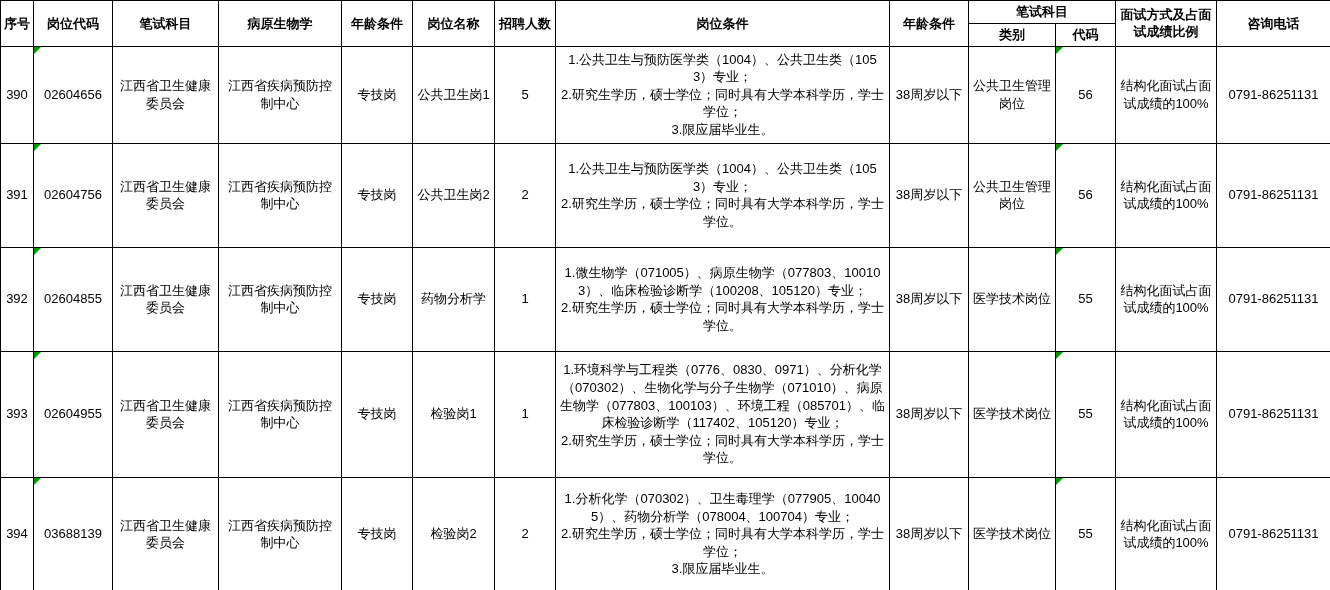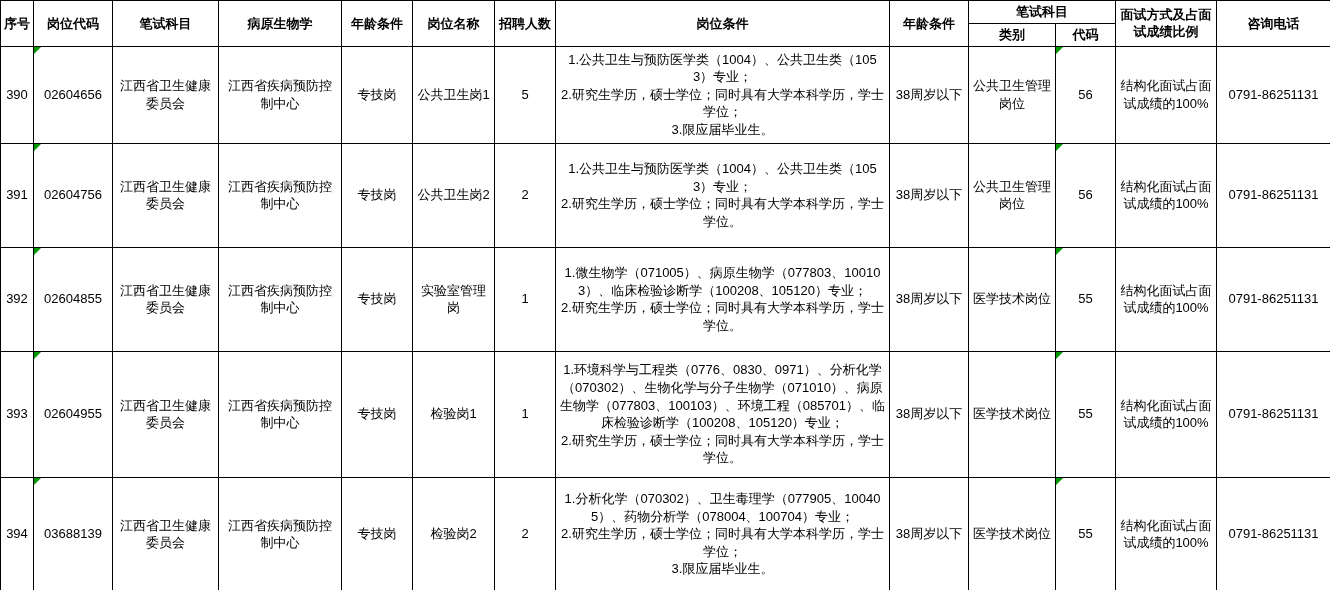--- a/index.html
+++ b/index.html
@@ -121,39 +121,39 @@
       <td><span class="tri"></span><span>56</span></td>
       <td>结构化面试占面试成绩的100%</td>
       <td>0791-86251131</td>
     </tr>
     <tr class="r2">
       <td>392</td>
       <td><span class="tri"></span><span>02604855</span></td>
       <td>江西省卫生健康委员会</td>
       <td>江西省疾病预防控制中心</td>
       <td>专技岗</td>
-      <td>实验室管理岗</td>
+      <td>药物分析学</td>
       <td>1</td>
       <td class="conditions">1.微生物学（071005）、病原生物学（077803、100103）、临床检验诊断学（100208、105120）专业；
 2.研究生学历，硕士学位；同时具有大学本科学历，学士学位。</td>
       <td>38周岁以下</td>
       <td>医学技术岗位</td>
       <td><span class="tri"></span><span>55</span></td>
       <td>结构化面试占面试成绩的100%</td>
       <td>0791-86251131</td>
     </tr>
     <tr class="r3">
       <td>393</td>
       <td><span class="tri"></span><span>02604955</span></td>
       <td>江西省卫生健康委员会</td>
       <td>江西省疾病预防控制中心</td>
       <td>专技岗</td>
       <td>检验岗1</td>
       <td>1</td>
-      <td class="conditions">1.环境科学与工程类（0776、0830、0971）、分析化学（070302）、生物化学与分子生物学（071010）、病原生物学（077803、100103）、环境工程（085701）、临床检验诊断学（100208、105120）专业；
+      <td class="conditions">1.环境科学与工程类（0776、0830、0971）、分析化学（070302）、生物化学与分子生物学（071010）、病原生物学（077803、100103）、环境工程（085701）、临床检验诊断学（117402、105120）专业；
 2.研究生学历，硕士学位；同时具有大学本科学历，学士学位。</td>
       <td>38周岁以下</td>
       <td>医学技术岗位</td>
       <td><span class="tri"></span><span>55</span></td>
       <td>结构化面试占面试成绩的100%</td>
       <td>0791-86251131</td>
     </tr>
     <tr class="r4">
       <td>394</td>
       <td><span class="tri"></span><span>03688139</span></td>

